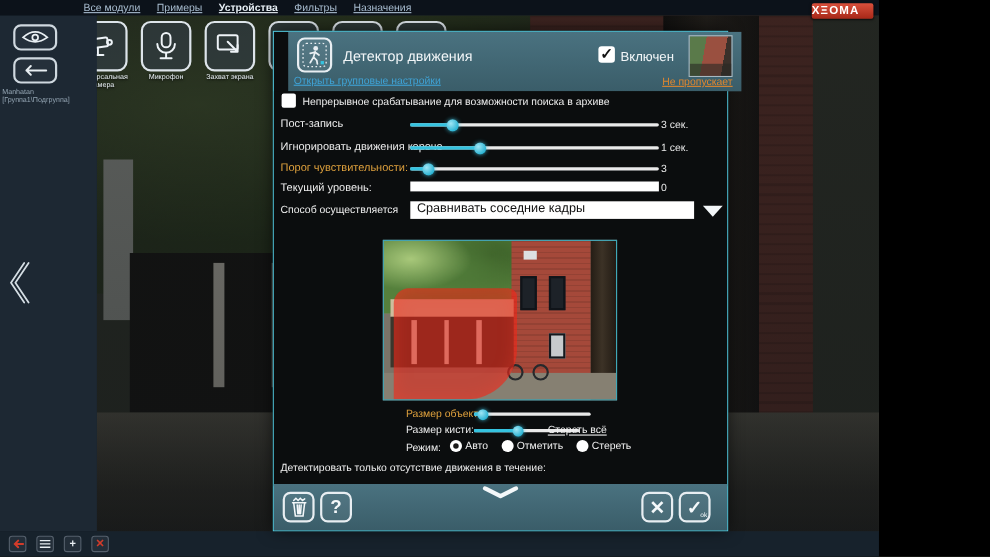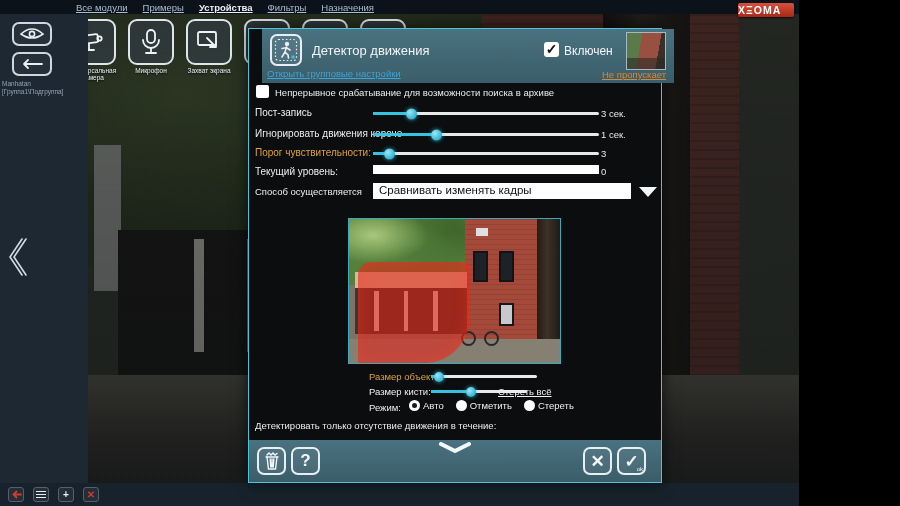--- a/index.html
+++ b/index.html
@@ -399,21 +399,21 @@
       </div>
 
       <div class="row" style="top:82px;">
         <div class="lbl" style="top:1px;">Текущий уровень:</div>
         <div class="level-bar"></div>
         <div class="val" style="top:1px;">0</div>
       </div>
 
       <div class="row" style="top:103px;">
         <div class="lbl" style="top:0; font-size:9.5px;">Способ осуществляется</div>
-        <div class="method-box">Сравнивать изменять кадры</div>
+        <div class="method-box">Сравнивать соседние кадры</div>
         <div class="method-arrow"></div>
       </div>
 
 
       <div class="preview">
         <div class="pv-foliage"></div>
         <div class="pv-brick"></div>
         <div class="pv-window pv-win1"></div>
         <div class="pv-window pv-win2"></div>
         <div class="pv-win3"></div>

